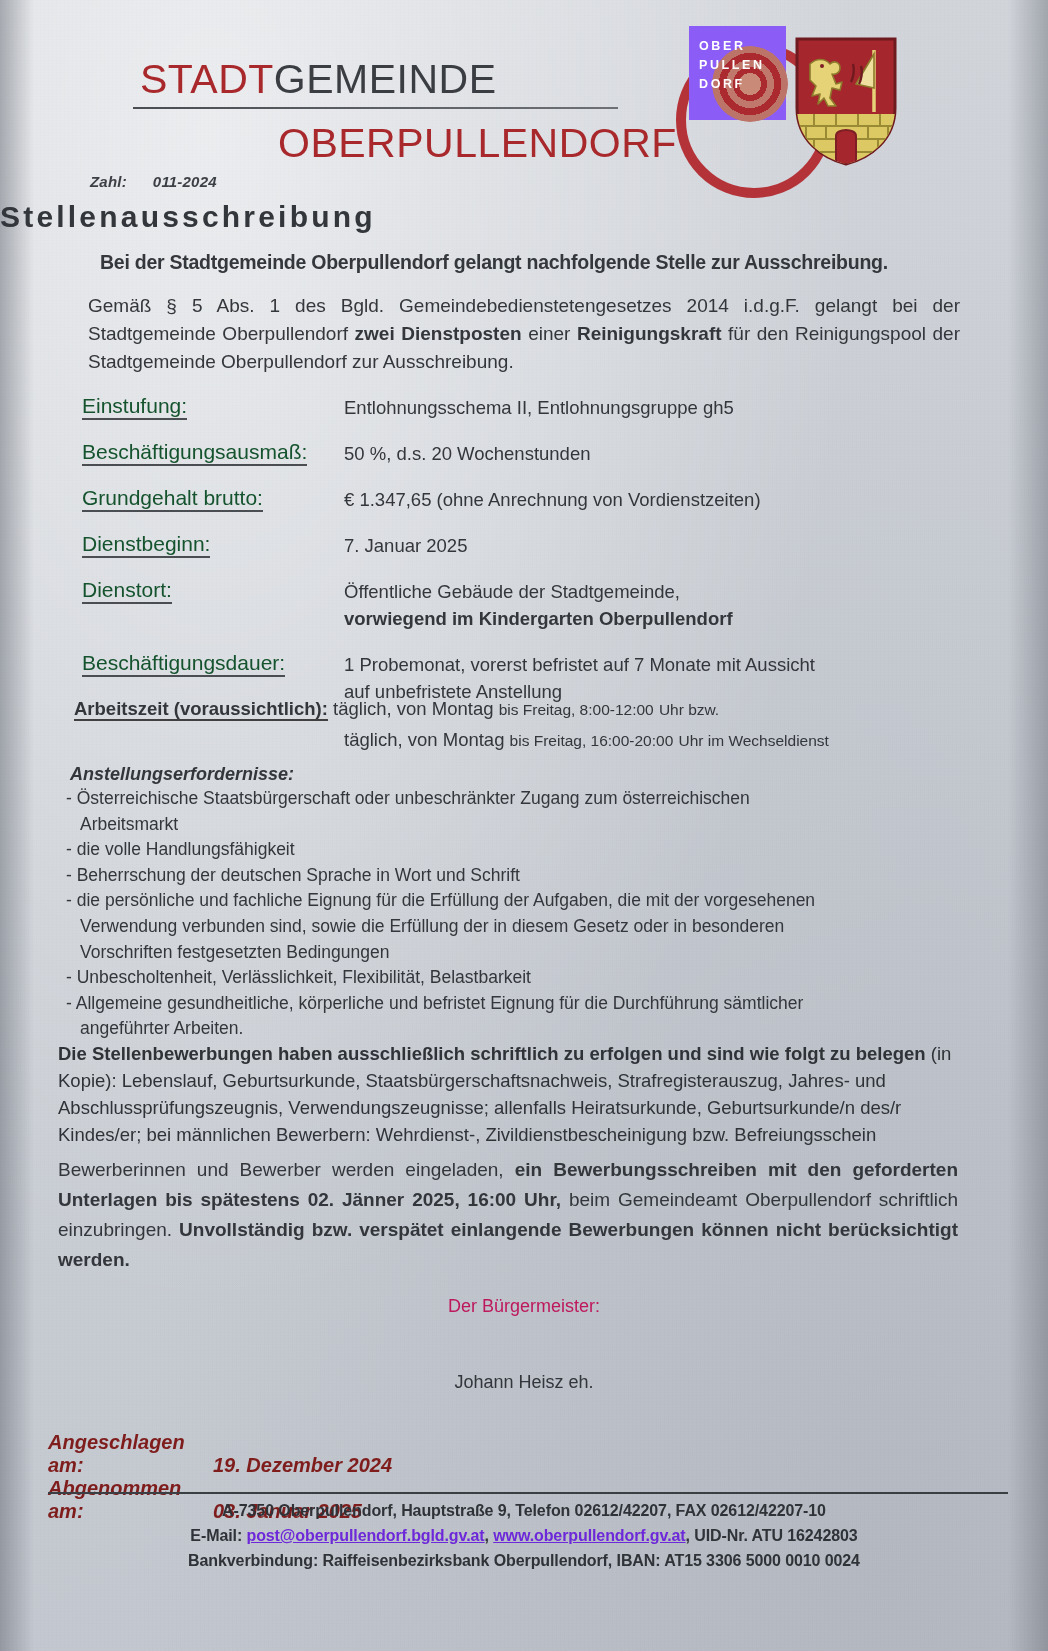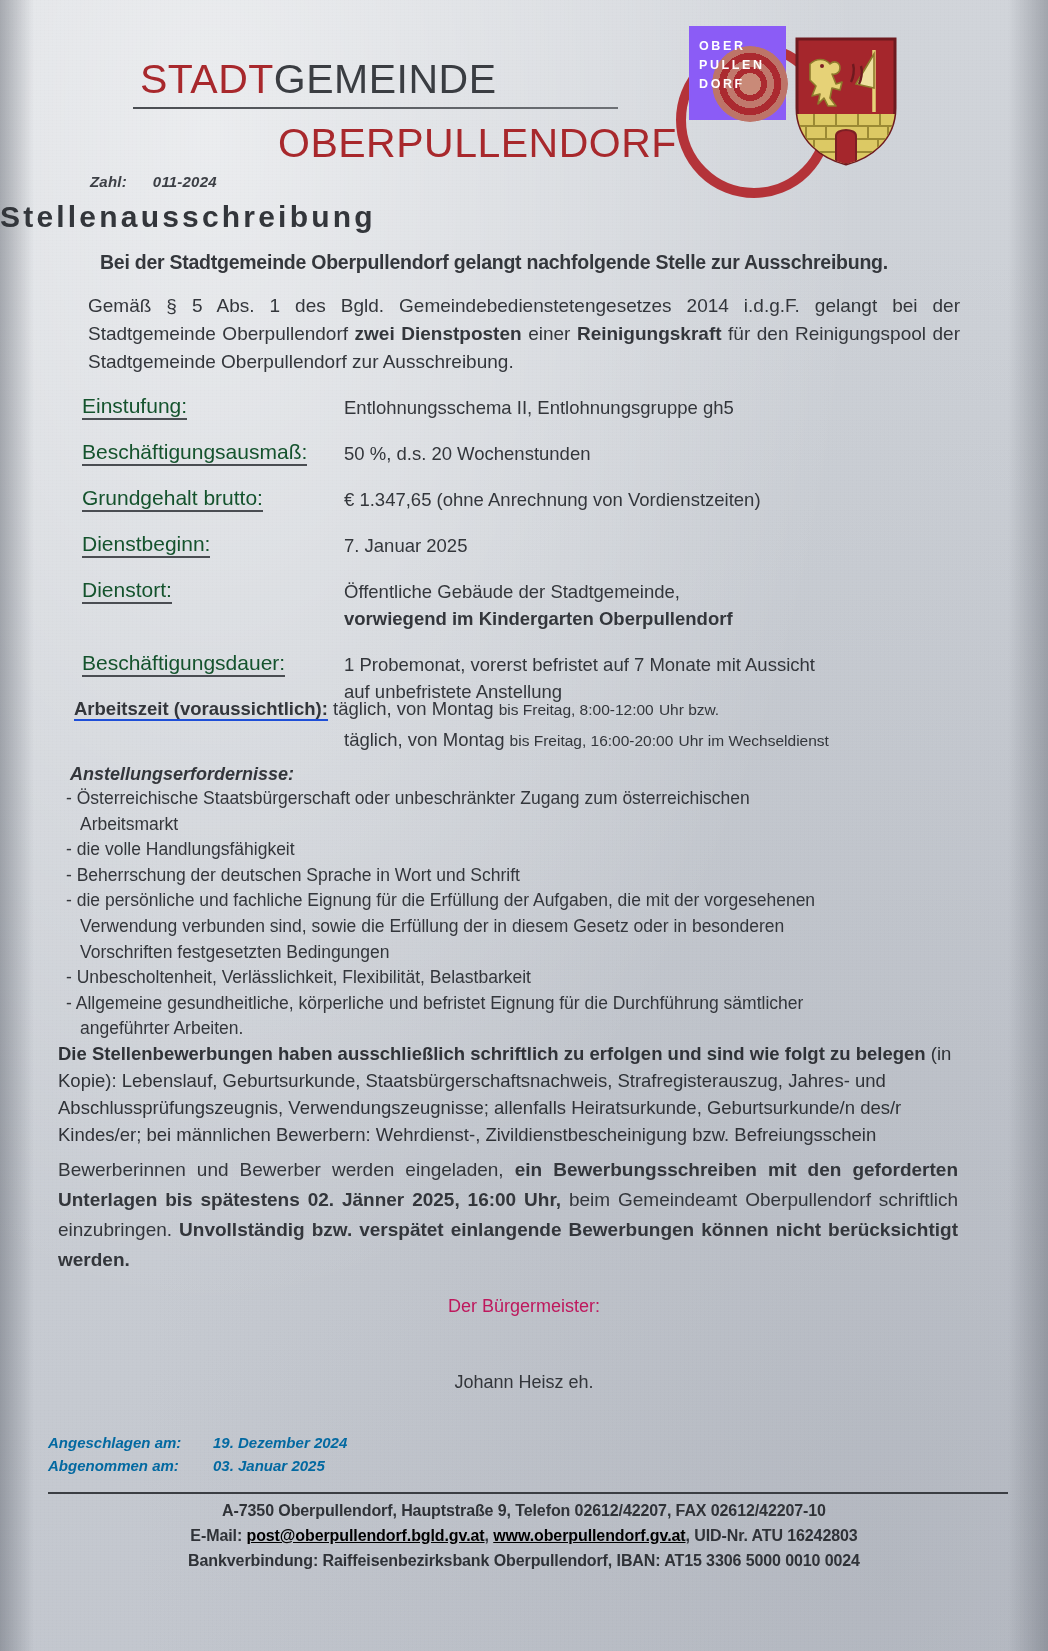--- a/index.html
+++ b/index.html
@@ -124,21 +124,21 @@
     font-size:18.5px;line-height:27px;color:#33363b;
   }
   .row .val b{font-weight:700;}
   .row.tight{margin-bottom:17px;}
 
   .arbeitszeit{
     position:absolute;left:74px;top:694px;width:900px;
     font-size:18.5px;line-height:30px;color:#33363b;
   }
   .arbeitszeit .head{font-weight:700;}
-  .arbeitszeit .head u{text-decoration:none;border-bottom:2px solid #1d4ed8;}
+  .arbeitszeit .head u{text-decoration:none;border-bottom:2px solid #404040;}
   .arbeitszeit .l2{display:block;padding-left:270px;}
   .sm{font-size:15.5px;}
 
   .req-title{
     position:absolute;left:70px;top:764px;
     font-size:18px;font-style:italic;font-weight:700;color:#33363b;
   }
   .req-list{
     position:absolute;left:66px;top:786px;width:890px;
     font-size:17.5px;line-height:25.6px;color:#33363b;
@@ -162,36 +162,36 @@
     position:absolute;left:0;top:1296px;width:1048px;text-align:center;
     font-size:18px;color:#be185d;
   }
   .sig-name{
     position:absolute;left:0;top:1372px;width:1048px;text-align:center;
     font-size:18px;color:#33363b;
   }
 
   .posted{
     position:absolute;left:48px;top:1431px;
-    font-size:15px;font-style:italic;font-weight:700;
-    color:#0369a1;line-height:23px;
+    font-size:20px;font-style:italic;font-weight:700;
+    color:#7f1d1d;line-height:23px;
   }
   .posted .k{display:inline-block;width:165px;}
 
   .foot-rule{
     position:absolute;left:48px;top:1492px;width:960px;height:2px;
     background:#3b3e43;
   }
   .footer{
     position:absolute;left:0;top:1498px;width:1048px;text-align:center;
     font-size:16px;line-height:25px;color:#2f3237;font-weight:700;
     letter-spacing:-.1px;
   }
   .footer a, .footer .link{
-    color:#000000;text-decoration:underline;
+    color:#6d28d9;text-decoration:underline;
   }
 </style>
 </head>
 <body>
 
 <div class="page"></div>
 <div class="grain"></div>
 <div class="shadow-left"></div>
 <div class="shadow-right"></div>
 

